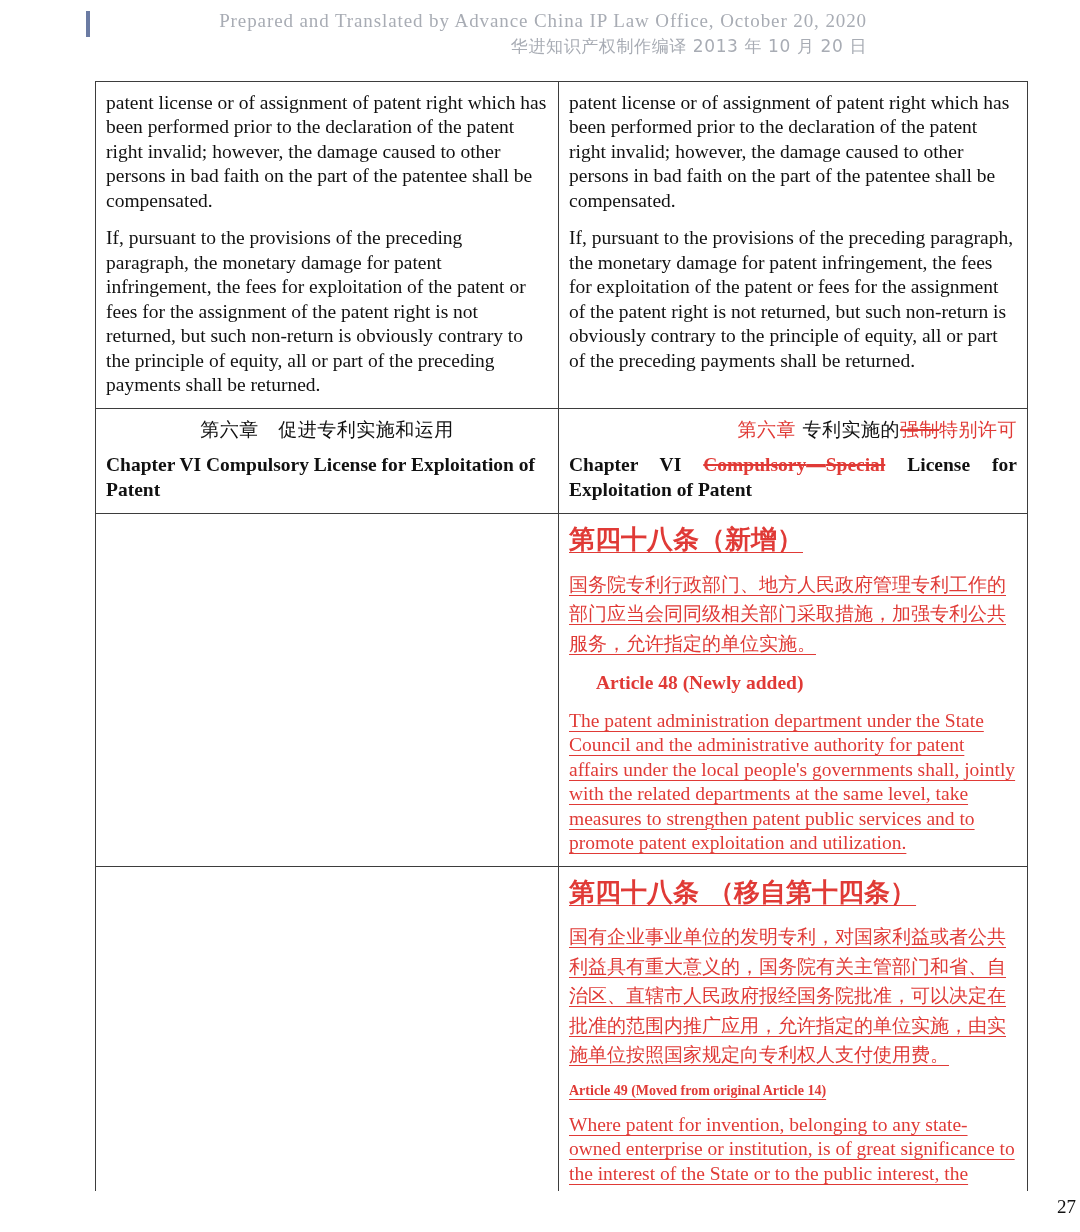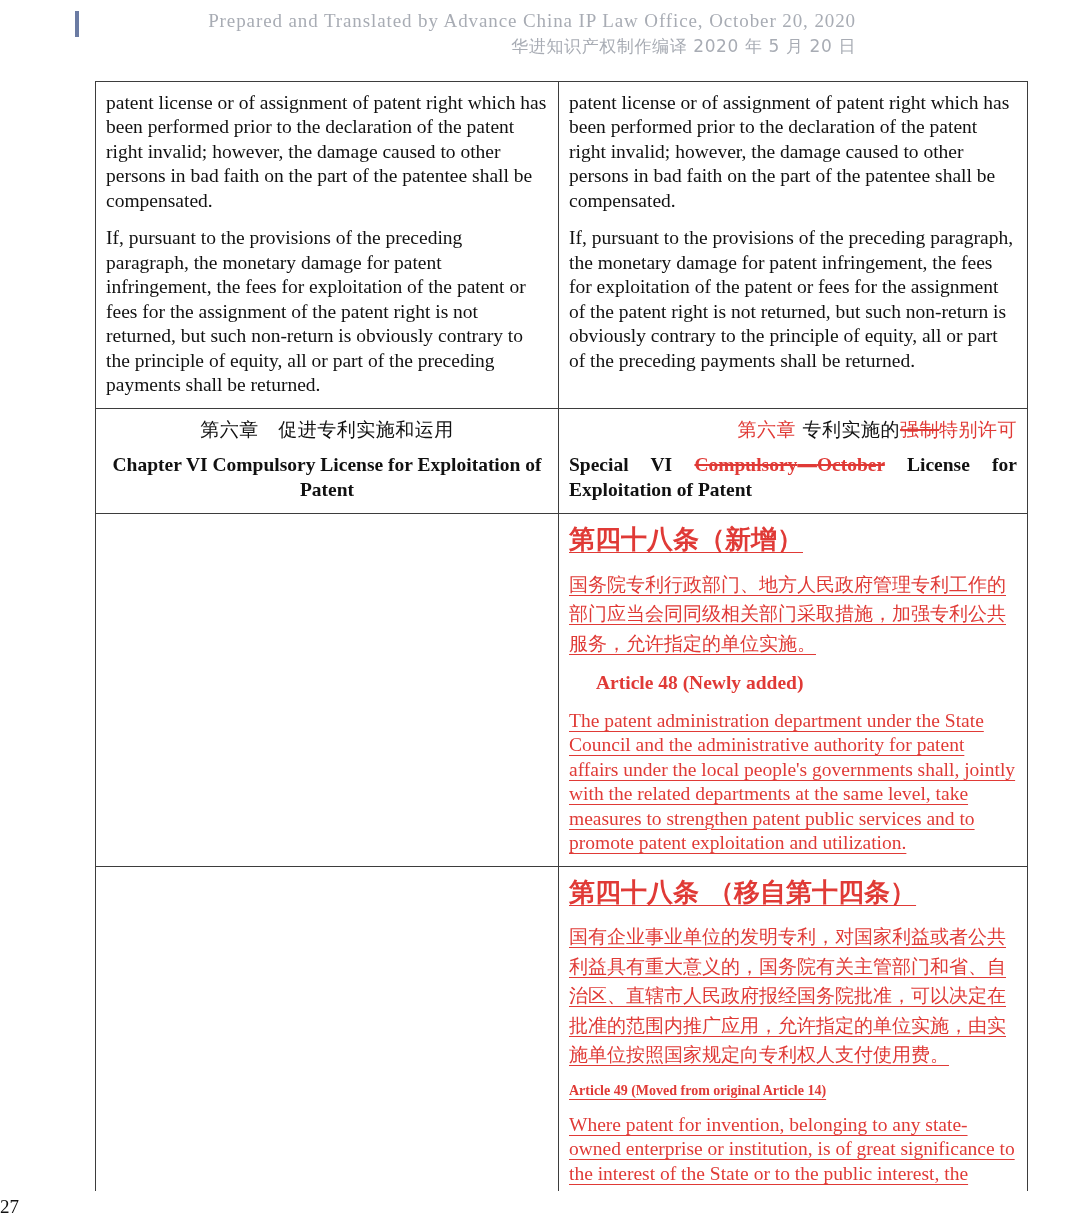--- a/index.html
+++ b/index.html
@@ -14,21 +14,21 @@
     position: relative;
     font-family: "Liberation Serif", "DejaVu Serif", serif;
     color: #000000;
     overflow: hidden;
   }
 
   
   .page-header {
     position: absolute;
     top: 0;
-    left: 5px;
+    left: 16px;
     width: 944px;
     height: 68px;
   }
   .header-mark {
     position: absolute;
     left: 70px;
     top: 11px;
     width: 4px;
     height: 26px;
     background: #6b7ba3;
@@ -89,21 +89,21 @@
 
   
   .chap-cn {
     text-align: center;
     font-family: "DejaVu Sans", "Liberation Sans", sans-serif;
     font-size: 19px;
     margin-bottom: 12px;
     letter-spacing: 0.5px;
   }
   .chap-en {
-    text-align: center;
+    text-align: left;
     font-weight: bold;
     font-size: 19.5px;
     line-height: 1.25;
     margin-bottom: 0;
   }
   .chap-en-just {
     text-align: justify;
     text-align-last: left;
     font-weight: bold;
     font-size: 19.5px;
@@ -165,21 +165,21 @@
   }
 
   .blank-cell { }
 
   
   .page-number {
     position: absolute;
     left: 0;
     top: 1196px;
     width: 1076px;
-    text-align: left;
+    text-align: right;
     font-size: 19px;
     font-family: "Liberation Serif", "DejaVu Serif", serif;
     color: #111111;
   }
 
   
   .table-clip {
     position: absolute;
     left: 0;
     top: 0;
@@ -188,21 +188,21 @@
     overflow: hidden;
   }
 </style>
 </head>
 <body>
 
 <div class="page-header">
   <div class="header-mark"></div>
   <div class="header-lines">
     <div class="header-line-en">Prepared and Translated by Advance China IP Law Office, October 20, 2020</div>
-    <div class="header-line-cn">华进知识产权制作编译 2020 年 5 月 20 日</div>
+    <div class="header-line-cn">华进知识产权制作编译 2013 年 10 月 20 日</div>
   </div>
 </div>
 
 <div class="table-clip">
 <table class="doc-table">
 
   <tbody>
         <tr>
     <td class="cell-left">
       <p class="para-en">patent license or of assignment of patent right which has been performed prior to the declaration of the patent right invalid; however, the damage caused to other persons in bad faith on the part of the patentee shall be compensated.</p>
@@ -217,21 +217,21 @@
   <tr>
     <td class="cell-left">
       <p class="chap-cn">第六章　促进专利实施和运用</p>
       <p class="chap-en">Chapter VI Compulsory License for Exploitation of Patent</p>
     </td>
     <td class="cell-right">
       <p class="chap-cn-right">
         <span class="red">第六章</span><span> 专利实施的</span><span class="red-strike">强制</span><span class="red">特别许可</span>
       </p>
       <p class="chap-en-just">
-        <span>Special  VI  </span><span class="red-strike">Compulsory</span><span class="red-strike">—</span><span class="red-strike">October</span><span>  License  for Exploitation of Patent</span>
+        <span>Chapter  VI  </span><span class="red-strike">Compulsory</span><span class="red-strike">—</span><span class="red-strike">Special</span><span>  License  for Exploitation of Patent</span>
       </p>
     </td>
   </tr>
 
   <tr>
     <td class="cell-left blank-cell">&nbsp;</td>
     <td class="cell-right">
       <p class="rev-head-cn">第四十八条（新增）</p>
       <p class="rev-ins-cn">国务院专利行政部门、地方人民政府管理专利工作的部门应当会同同级相关部门采取措施，加强专利公共服务，允许指定的单位实施。</p>
       <p class="rev-head-en">Article 48 (Newly added)</p>

